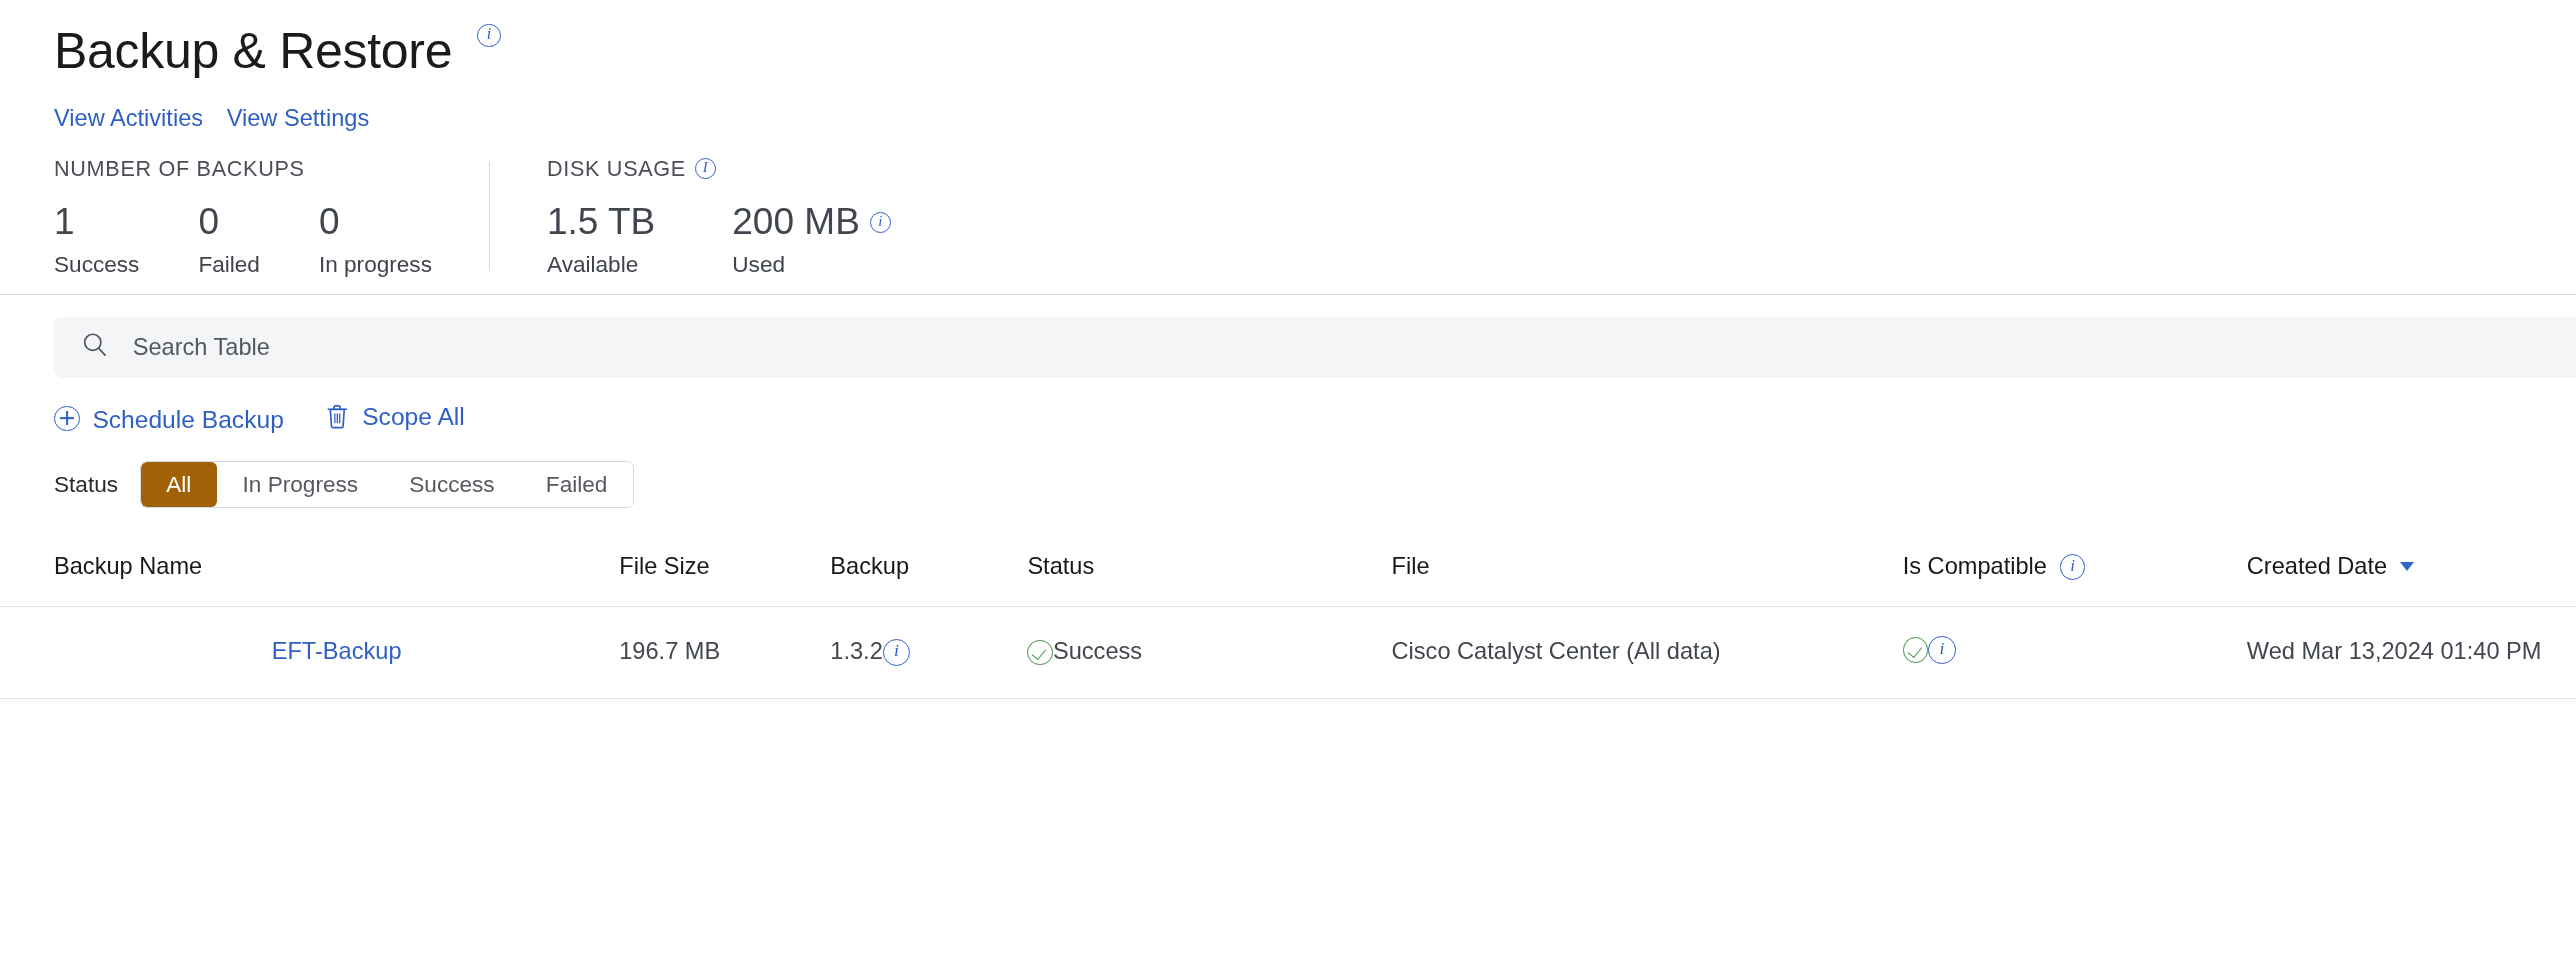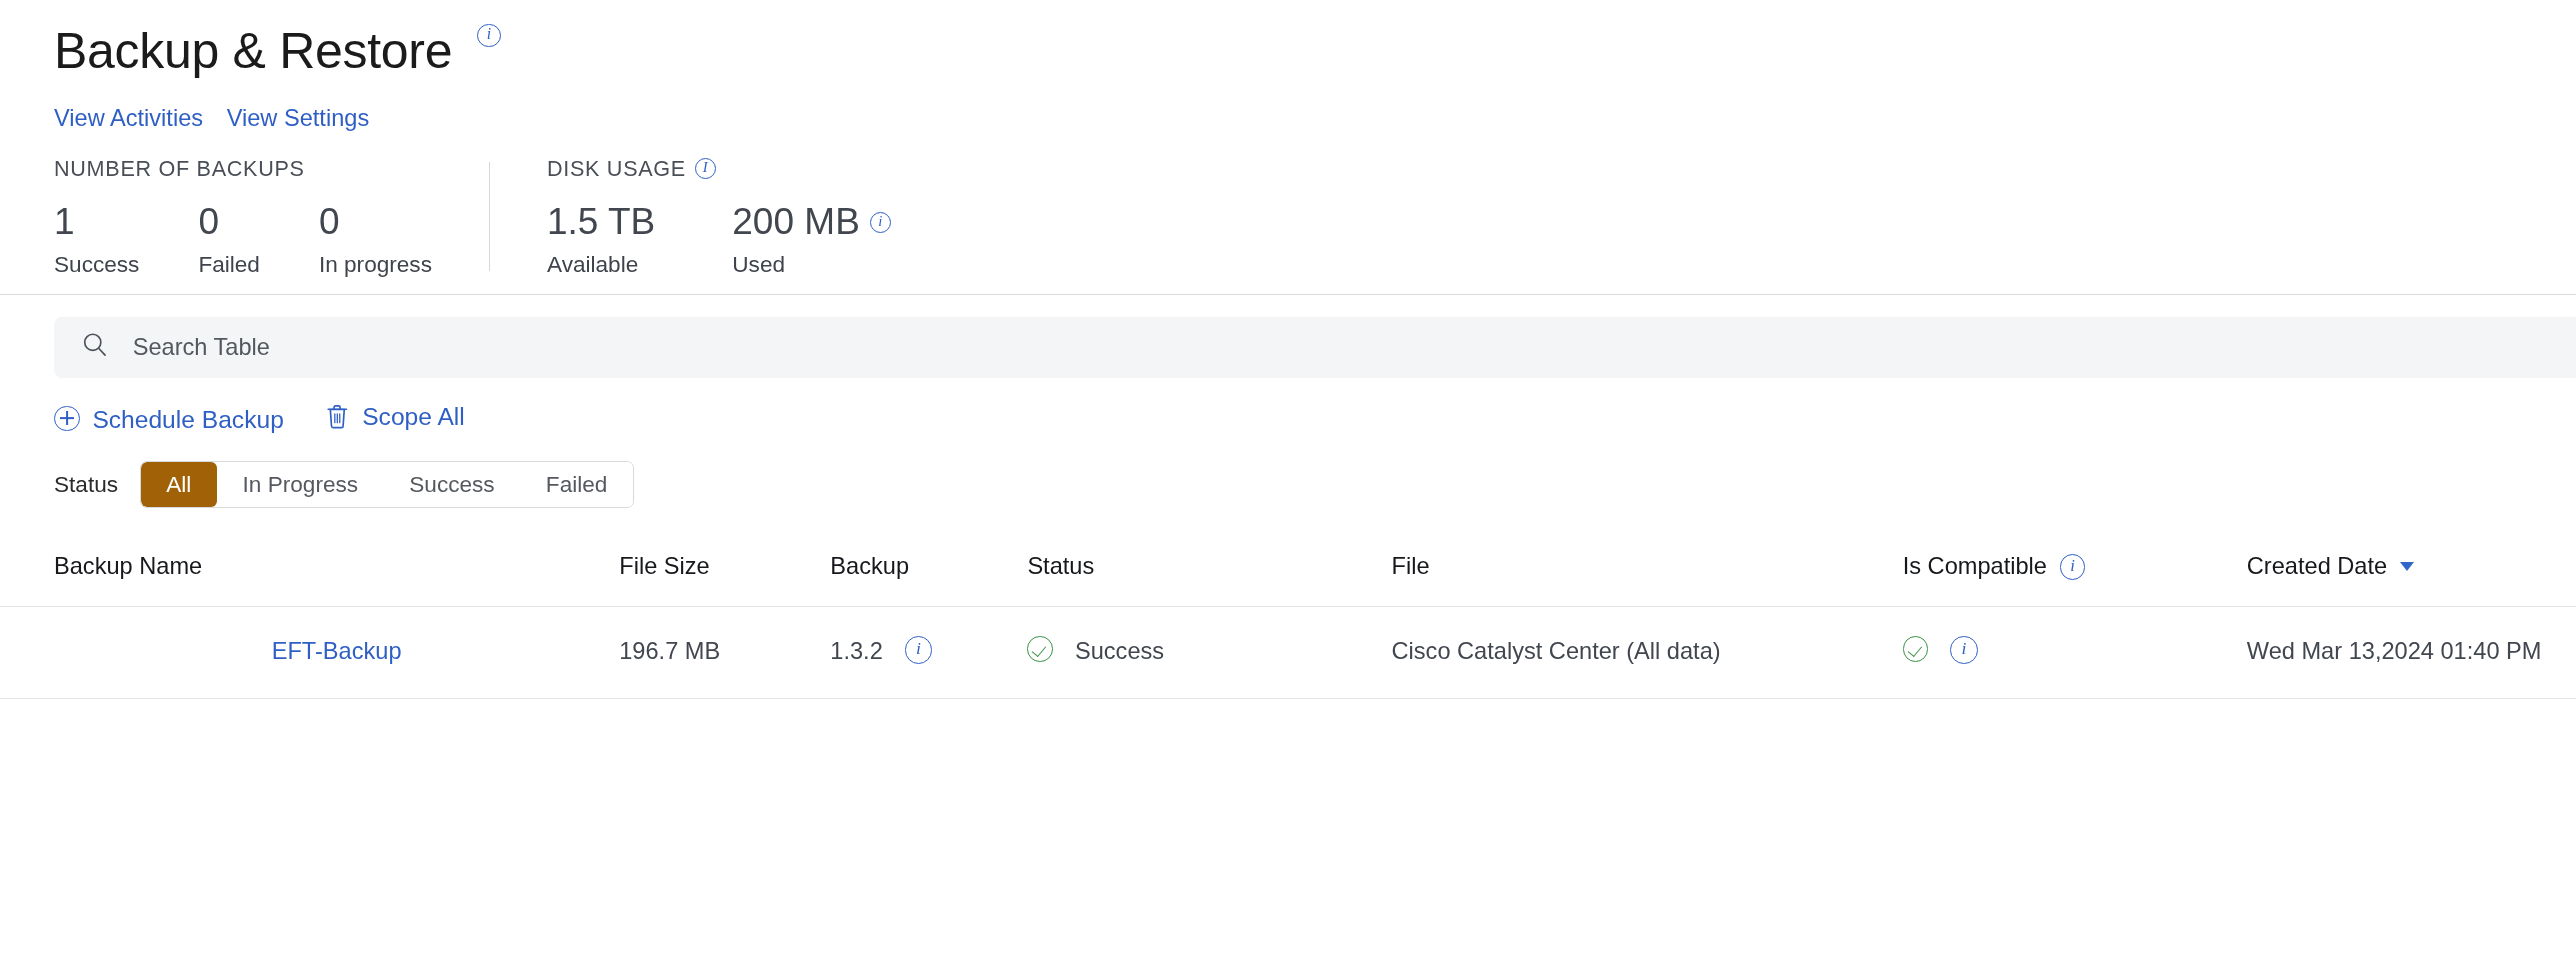--- a/index.html
+++ b/index.html
@@ -244,21 +244,21 @@
   .sort-caret {
     width: 0; height: 0;
     border-left: 7.9px solid transparent;
     border-right: 7.9px solid transparent;
     border-top: 9.8px solid #2f66c8;
     flex: none;
   }
 
   .link-cell { color: #2f5fc4; cursor: pointer; text-decoration: none; }
 
-  .cell-flex { display: flex; align-items: flex-start; gap: 22px; }
+  .cell-flex { display: flex; align-items: center; gap: 0; }
 
   .check-icon {
     width: 25.6px; height: 25.6px;
     border: 1.6px solid #3a9245;
     border-radius: 50%;
     position: relative;
     flex: none;
   }
   .check-icon::after {
     content: "";

